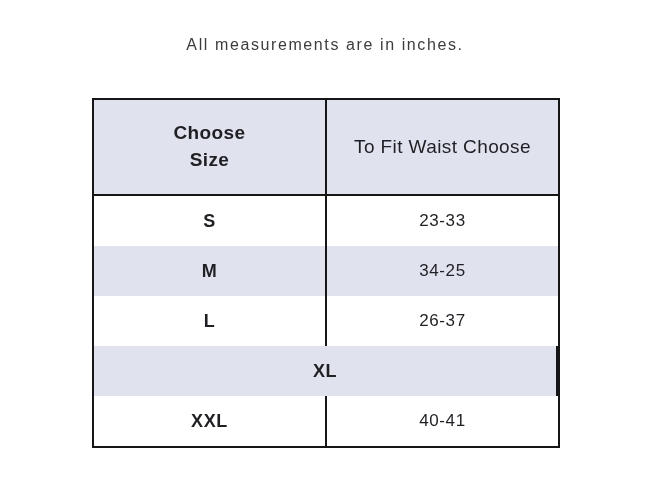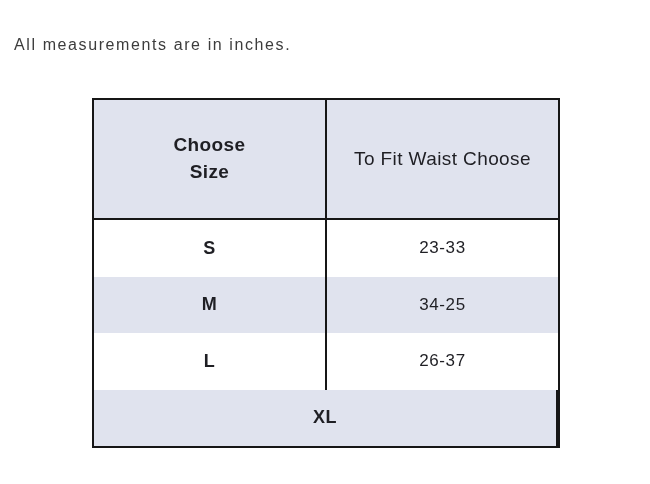--- a/index.html
+++ b/index.html
@@ -19,40 +19,39 @@
     background: var(--page-bg);
     font-family: "Liberation Sans", "DejaVu Sans", sans-serif;
     color: var(--text);
     overflow: hidden;
   }
   .title {
     position: absolute;
     top: 36px;
     left: 0;
     width: 100%;
-    text-align: left;
+    text-align: center;
     font-size: 16px;
     letter-spacing: 1.6px;
     color: var(--title-text);
-    padding-left: 14px;
   }
   .size-table {
     position: absolute;
     left: 92px;
     top: 98px;
     width: 468px;
     height: 350px;
     border: 2px solid var(--border);
     display: flex;
     flex-direction: column;
     background: #ffffff;
   }
   .trow { display: flex; width: 100%; }
   .trow.header {
-    height: 120px;
+    height: 96px;
     flex: none;
     background: var(--header-bg);
     border-bottom: 2px solid var(--border);
   }
   .trow.body { flex: 1; }
   .trow.alt { background: var(--alt-row-bg); }
   .cell {
     flex: 1;
     display: flex;
     align-items: center;
@@ -122,15 +121,23 @@
         <span class="waist-label">26-37</span>
       </div>
     </div>
 
     <div class="trow body alt">
       <div class="cell first">
         <span class="size-label">XL</span>
       </div>
     </div>
 
+    <div class="trow body">
+      <div class="cell first">
+        <span class="size-label">XXL</span>
+      </div>
+      <div class="cell">
+        <span class="waist-label">40-41</span>
+      </div>
+    </div>
 
   </div>
 </div>
 
 </body></html>

